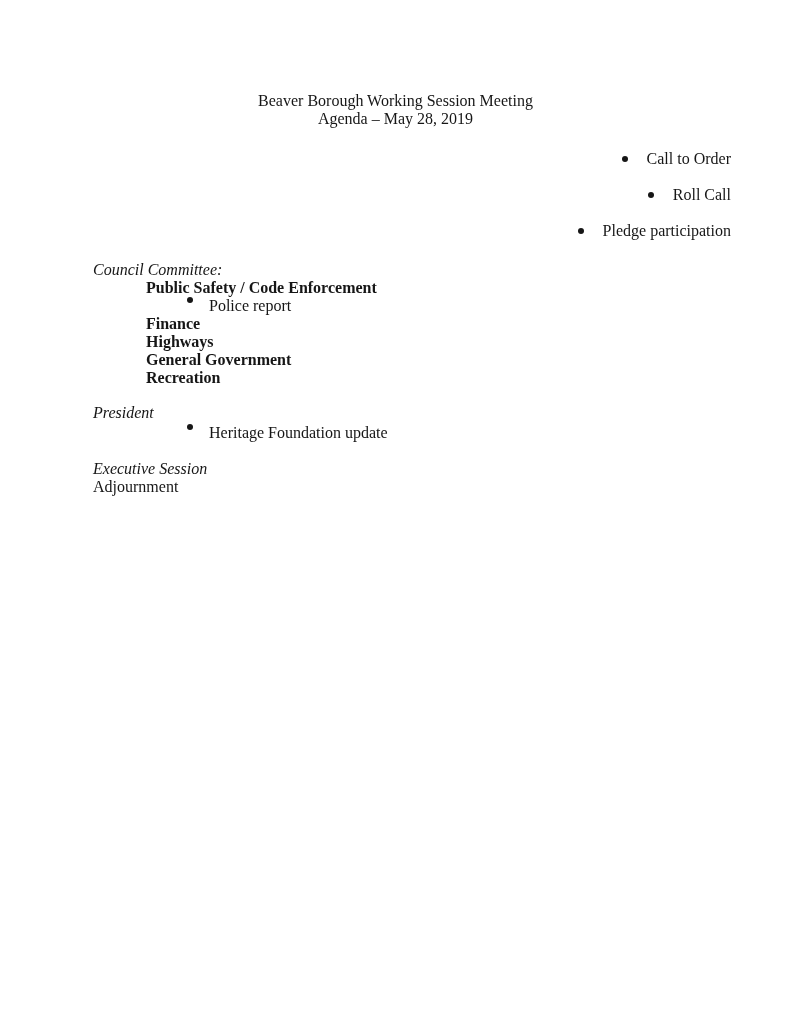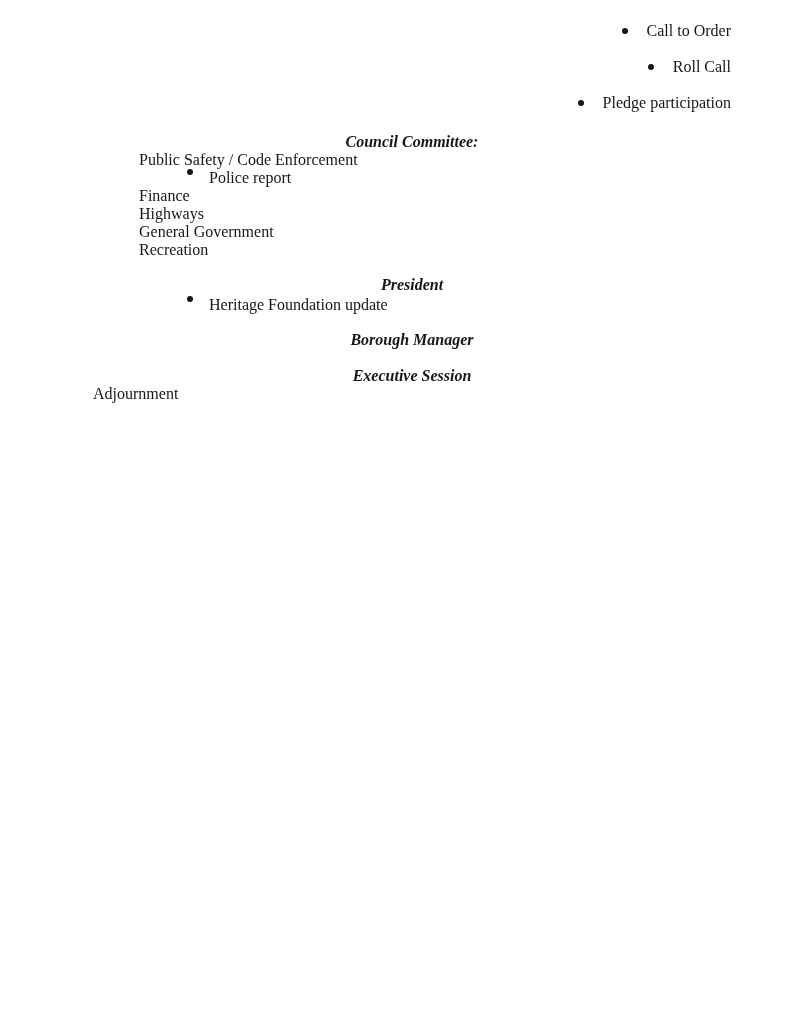--- a/index.html
+++ b/index.html
@@ -45,26 +45,26 @@
     width: 6px;
     height: 6px;
     border-radius: 50%;
     background: #161616;
     flex: 0 0 auto;
   }
   .agenda-item .dot {
     margin-right: 19px;
   }
   .bold-italic {
-    font-weight: bold;
+    font-weight: normal;
     font-style: italic;
-    text-align: center;
   }
   .bold {
-    font-weight: normal;
+    font-weight: bold;
+    margin-left: 7px;
   }
   .section-council {
     margin-top: 21px;
   }
   .committee-block {
     margin-left: 46px;
   }
   .committee-line {
     height: 18px;
   }
@@ -94,20 +94,24 @@
   }
   .adjournment {
   }
 </style>
 </head>
 <body>
 
 <div class="page">
   <div class="content">
 
+    <div class="doc-header">
+      <div>Beaver Borough Working Session Meeting</div>
+      <div>Agenda – May 28, 2019</div>
+    </div>
 
     <ul class="agenda-list">
       <li class="agenda-item">
         <span class="dot"></span>
         <span>Call to Order</span>
       </li>
       <li class="agenda-item">
         <span class="dot"></span>
         <span>Roll Call</span>
       </li>
@@ -133,20 +137,19 @@
     </div>
 
     <div>
       <div class="bold-italic committee-line president-heading">President</div>
       <div class="sub-bullet president-sub">
         <span class="dot"></span>
         <span>Heritage Foundation update</span>
       </div>
     </div>
 
-    <div class="bold-italic committee-line borough-manager">Borough Manager</div>
 
     <div class="bold-italic committee-line executive-session">Executive Session</div>
 
     <div class="committee-line adjournment">Adjournment</div>
 
   </div>
 </div>
 
 </body></html>

